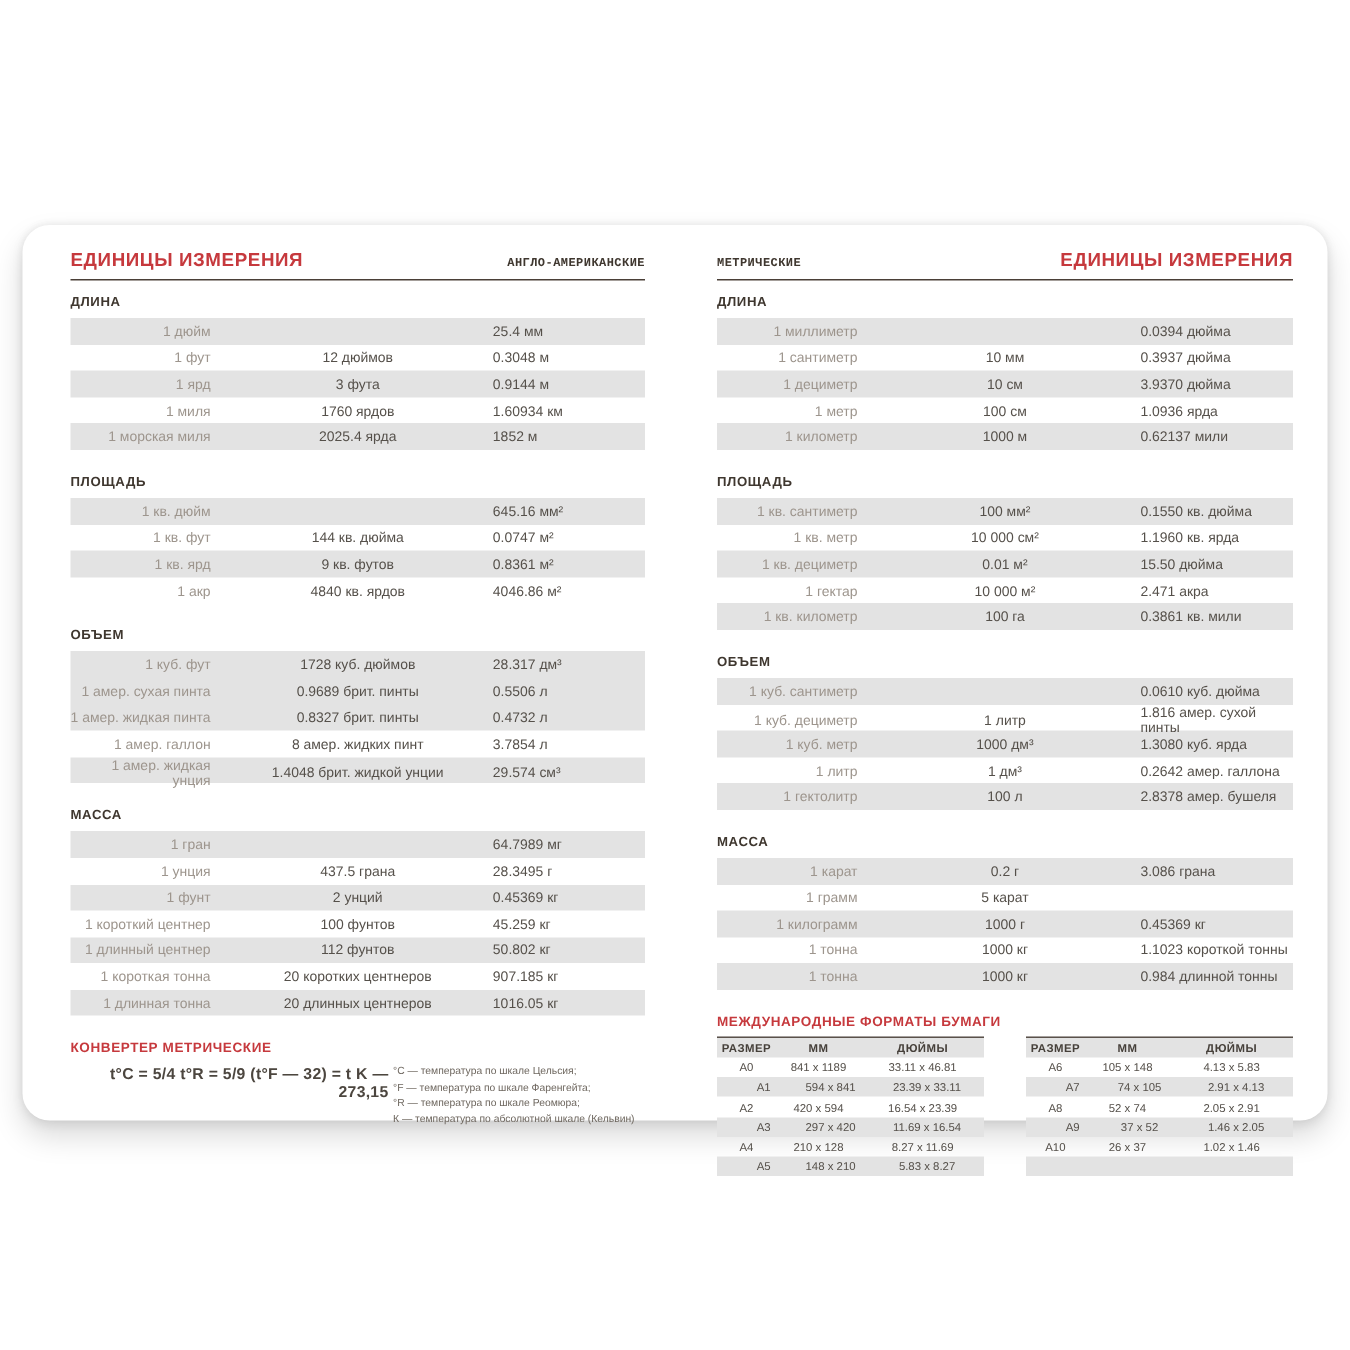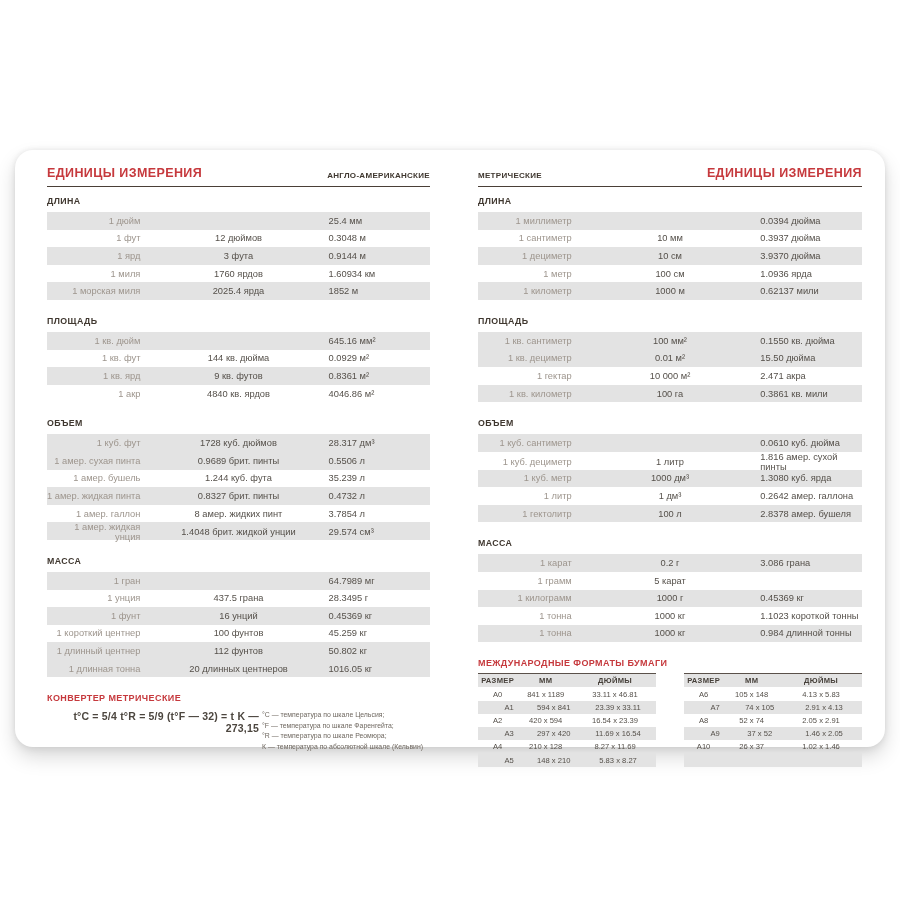--- a/index.html
+++ b/index.html
@@ -6,21 +6,21 @@
     font-family:"Liberation Sans","DejaVu Sans",sans-serif;-webkit-font-smoothing:antialiased;}
   .stage{position:relative;width:900px;height:860px;background:#fff;}
   .spread{position:absolute;left:15px;top:150px;width:870px;height:597px;background:#fff;
     border-radius:18px;box-shadow:0 10px 20px rgba(0,0,0,.15),0 2px 8px rgba(0,0,0,.08),0 -1px 5px rgba(0,0,0,.04);
     display:flex;padding:12px 23px 0 32px;box-sizing:border-box;gap:48px;}
   .page{width:383px;flex:0 0 383px;}
   .page.right{width:384px;flex:0 0 384px;}
   .page-header{display:flex;align-items:flex-end;justify-content:space-between;
     padding-bottom:6px;border-bottom:1.5px solid #4a3f37;margin-bottom:9px;height:18px;}
   .title{font-size:12.5px;font-weight:bold;color:#c6393d;letter-spacing:.4px;}
-  .subtitle{font-size:8px;font-weight:bold;color:#3f372f;letter-spacing:.3px;}
+  .subtitle{font-size:8px;font-weight:bold;color:#3f372f;letter-spacing:.3px;font-family:Liberation Mono, monospace;}
   .section{margin-bottom:4px;}
   .section-label{font-size:8.8px;font-weight:bold;color:#3f372f;letter-spacing:.4px;
     line-height:10px;margin-bottom:6px;}
   .trows{margin-bottom:16px;}
   .trow{display:grid;grid-template-columns:27% 46% 27%;height:17.6px;align-items:center;
     font-size:9.3px;color:#55504a;}
   .trow.stripe{background:#e3e3e3;}
   .trow .c0{text-align:right;padding-right:10px;color:#9d958d;}
   .trow .c1{text-align:center;}
   .trow .c2{text-align:left;padding-left:2px;}
@@ -87,21 +87,21 @@
             <div class="section-label">ПЛОЩАДЬ</div>
             <div class="trows">
               <div class="trow stripe">
                 <span class="c0">1 кв. дюйм</span>
                 <span class="c1"></span>
                 <span class="c2">645.16 мм²</span>
               </div>
               <div class="trow">
                 <span class="c0">1 кв. фут</span>
                 <span class="c1">144 кв. дюйма</span>
-                <span class="c2">0.0929 м²</span>
+                <span class="c2">0.0747 м²</span>
               </div>
               <div class="trow stripe">
                 <span class="c0">1 кв. ярд</span>
                 <span class="c1">9 кв. футов</span>
                 <span class="c2">0.8361 м²</span>
               </div>
               <div class="trow">
                 <span class="c0">1 акр</span>
                 <span class="c1">4840 кв. ярдов</span>
                 <span class="c2">4046.86 м²</span>
@@ -114,25 +114,20 @@
               <div class="trow stripe">
                 <span class="c0">1 куб. фут</span>
                 <span class="c1">1728 куб. дюймов</span>
                 <span class="c2">28.317 дм³</span>
               </div>
               <div class="trow stripe">
                 <span class="c0">1 амер. сухая пинта</span>
                 <span class="c1">0.9689 брит. пинты</span>
                 <span class="c2">0.5506 л</span>
               </div>
-              <div class="trow">
-                <span class="c0">1 амер. бушель</span>
-                <span class="c1">1.244 куб. фута</span>
-                <span class="c2">35.239 л</span>
-              </div>
               <div class="trow stripe">
                 <span class="c0">1 амер. жидкая пинта</span>
                 <span class="c1">0.8327 брит. пинты</span>
                 <span class="c2">0.4732 л</span>
               </div>
               <div class="trow">
                 <span class="c0">1 амер. галлон</span>
                 <span class="c1">8 амер. жидких пинт</span>
                 <span class="c2">3.7854 л</span>
               </div>
@@ -151,32 +146,37 @@
                 <span class="c1"></span>
                 <span class="c2">64.7989 мг</span>
               </div>
               <div class="trow">
                 <span class="c0">1 унция</span>
                 <span class="c1">437.5 грана</span>
                 <span class="c2">28.3495 г</span>
               </div>
               <div class="trow stripe">
                 <span class="c0">1 фунт</span>
-                <span class="c1">16 унций</span>
+                <span class="c1">2 унций</span>
                 <span class="c2">0.45369 кг</span>
               </div>
               <div class="trow">
                 <span class="c0">1 короткий центнер</span>
                 <span class="c1">100 фунтов</span>
                 <span class="c2">45.259 кг</span>
               </div>
               <div class="trow stripe">
                 <span class="c0">1 длинный центнер</span>
                 <span class="c1">112 фунтов</span>
                 <span class="c2">50.802 кг</span>
+              </div>
+              <div class="trow">
+                <span class="c0">1 короткая тонна</span>
+                <span class="c1">20 коротких центнеров</span>
+                <span class="c2">907.185 кг</span>
               </div>
               <div class="trow stripe">
                 <span class="c0">1 длинная тонна</span>
                 <span class="c1">20 длинных центнеров</span>
                 <span class="c2">1016.05 кг</span>
               </div>
             </div>
           </div>
         </div>
 
@@ -232,20 +232,25 @@
             </div>
           </div>
           <div class="section">
             <div class="section-label">ПЛОЩАДЬ</div>
             <div class="trows">
               <div class="trow stripe">
                 <span class="c0">1 кв. сантиметр</span>
                 <span class="c1">100 мм²</span>
                 <span class="c2">0.1550 кв. дюйма</span>
               </div>
+              <div class="trow">
+                <span class="c0">1 кв. метр</span>
+                <span class="c1">10 000 см²</span>
+                <span class="c2">1.1960 кв. ярда</span>
+              </div>
               <div class="trow stripe">
                 <span class="c0">1 кв. дециметр</span>
                 <span class="c1">0.01 м²</span>
                 <span class="c2">15.50 дюйма</span>
               </div>
               <div class="trow">
                 <span class="c0">1 гектар</span>
                 <span class="c1">10 000 м²</span>
                 <span class="c2">2.471 акра</span>
               </div>

